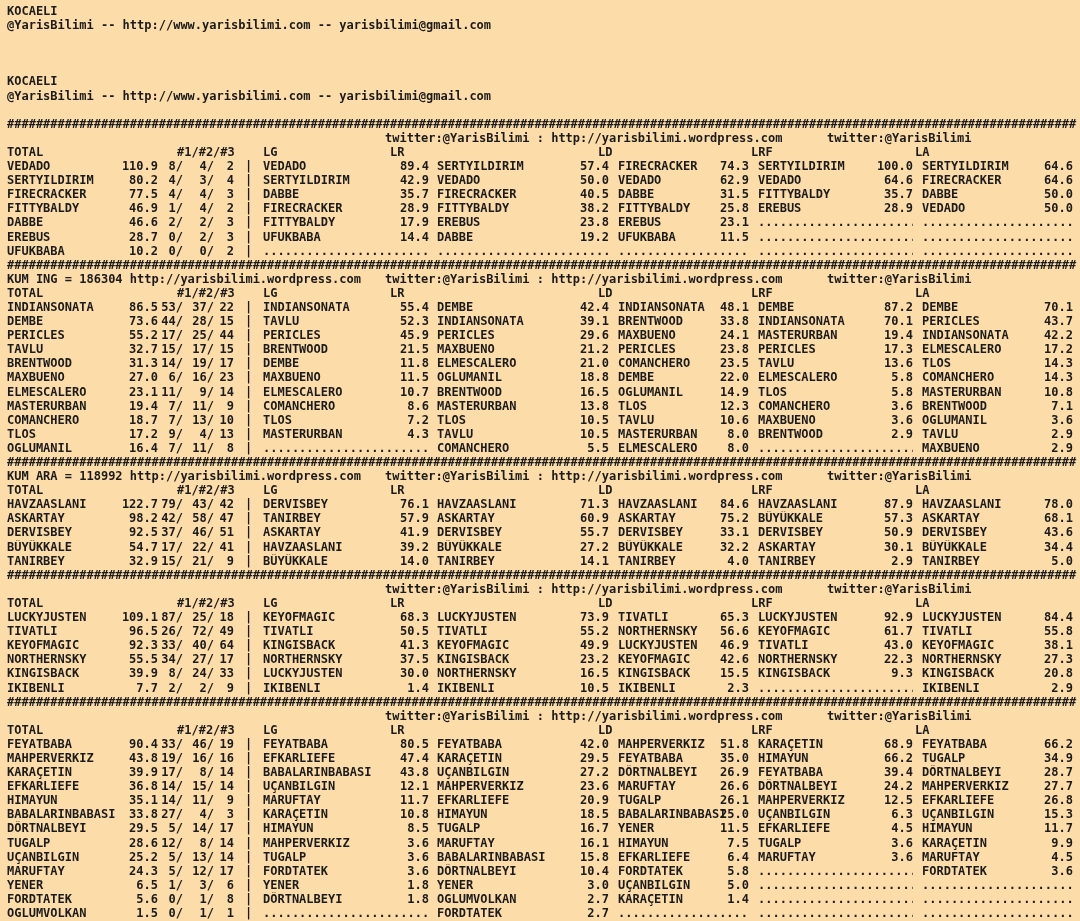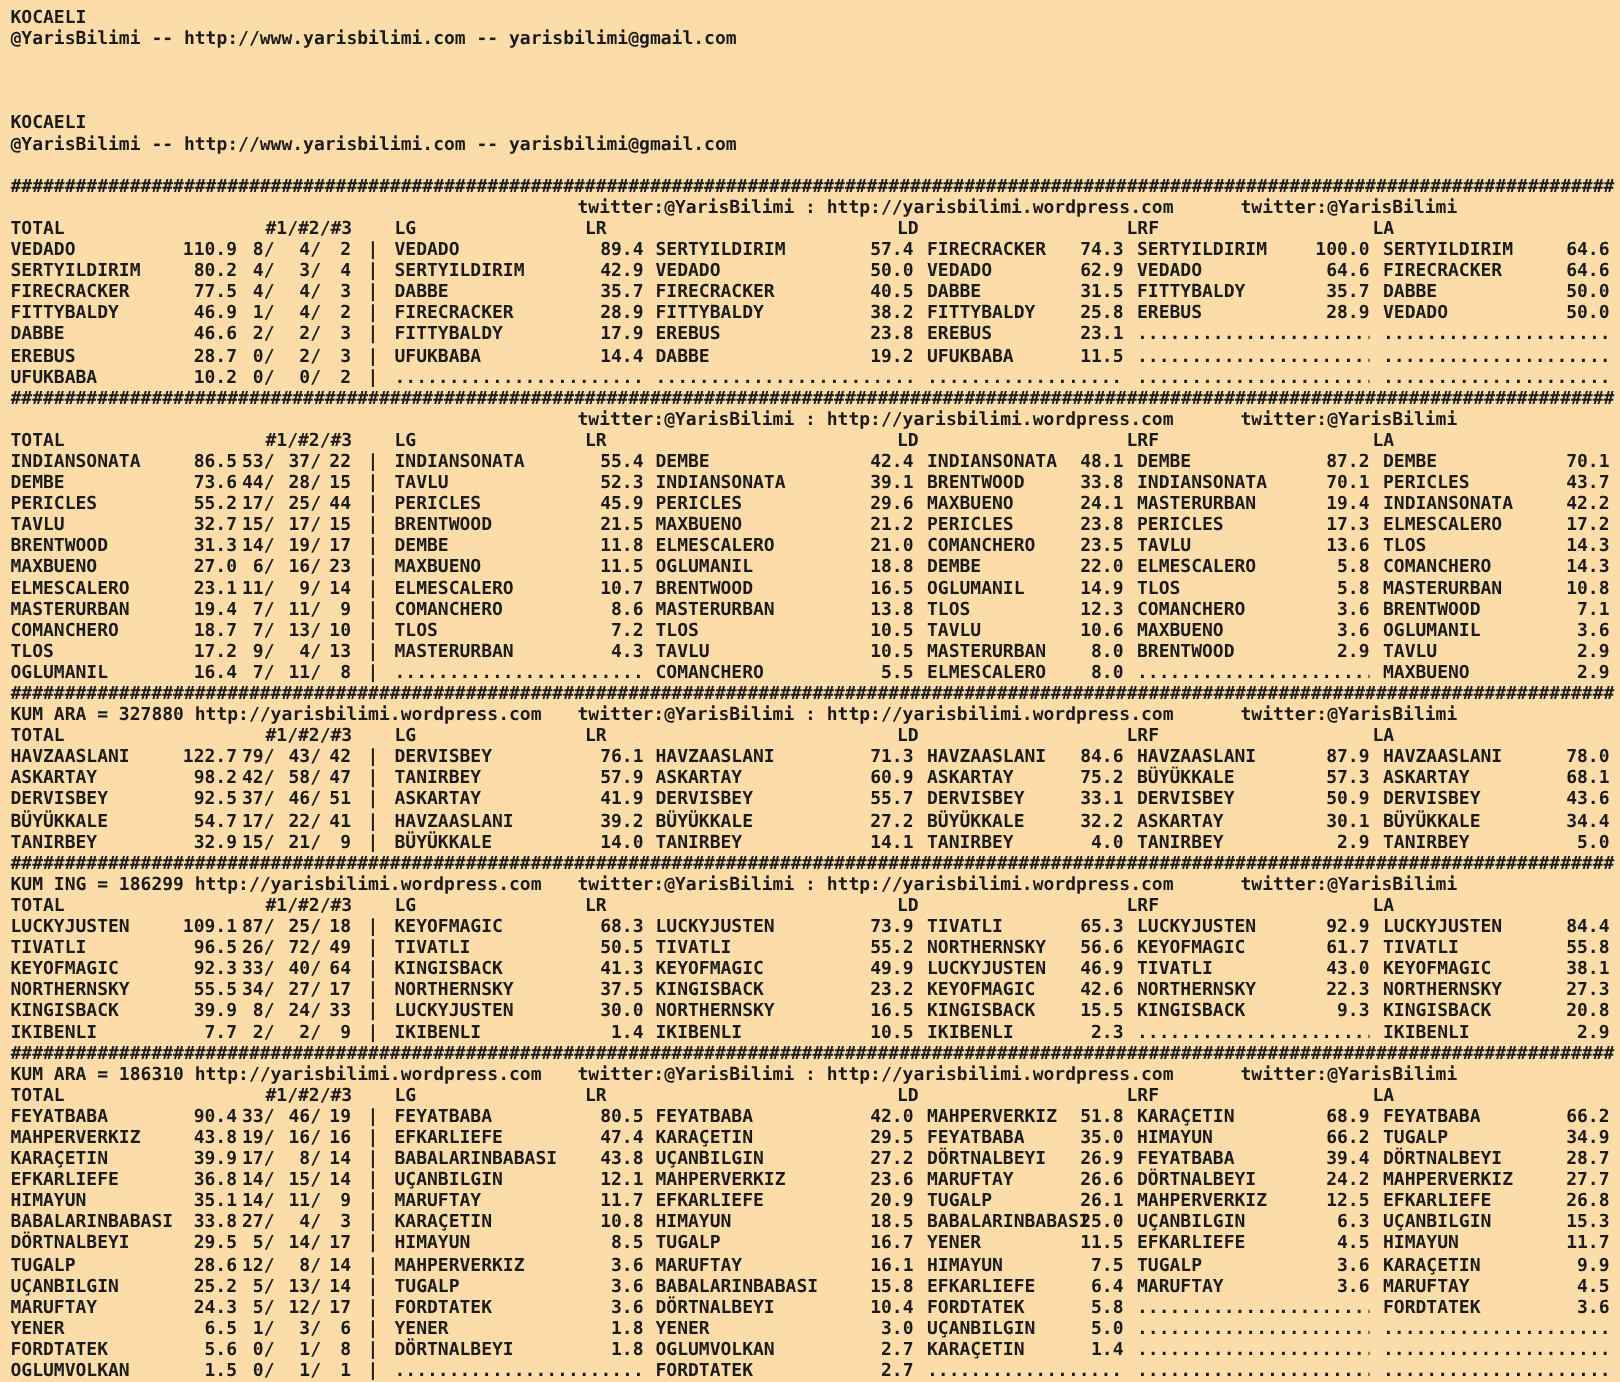--- a/index.html
+++ b/index.html
@@ -45,52 +45,52 @@
       <div class="ln"><span class="f" style="left: 378px;">twitter:@YarisBilimi : http://yarisbilimi.wordpress.com</span><span class="f" style="left: 820px;">twitter:@YarisBilimi</span></div>
       <div class="ln"><span class="f" style="left: 0px;">TOTAL</span><span class="f" style="left: 170px;">#1/#2/#3</span><span class="f" style="left: 256px;">LG</span><span class="f" style="left: 383px;">LR</span><span class="f" style="left: 591px;">LD</span><span class="f" style="left: 744px;">LRF</span><span class="f" style="left: 908px;">LA</span></div>
       <div class="ln"><span class="f" style="left: 0px;">VEDADO</span><span class="f num dots" style="left: 95px; width: 56px;">110.9</span><span class="f num dots" style="left: 146px; width: 30px;">8/</span><span class="f num dots" style="left: 177px; width: 30px;">4/</span><span class="f num dots" style="left: 191px; width: 36px;">2</span><span class="f" style="left: 238px;">|</span><span class="f" style="left: 256px;">VEDADO</span><span class="f num dots" style="left: 336px; width: 86px;">89.4</span><span class="f" style="left: 430px;">SERTYILDIRIM</span><span class="f num dots" style="left: 514px; width: 88px;">57.4</span><span class="f" style="left: 611px;">FIRECRACKER</span><span class="f num dots" style="left: 672px; width: 70px;">74.3</span><span class="f" style="left: 751px;">SERTYILDIRIM</span><span class="f num dots" style="left: 820px; width: 86px;">100.0</span><span class="f" style="left: 915px;">SERTYILDIRIM</span><span class="f num dots" style="left: 980px; width: 86px;">64.6</span></div>
       <div class="ln"><span class="f" style="left: 0px;">SERTYILDIRIM</span><span class="f num dots" style="left: 95px; width: 56px;">80.2</span><span class="f num dots" style="left: 146px; width: 30px;">4/</span><span class="f num dots" style="left: 177px; width: 30px;">3/</span><span class="f num dots" style="left: 191px; width: 36px;">4</span><span class="f" style="left: 238px;">|</span><span class="f" style="left: 256px;">SERTYILDIRIM</span><span class="f num dots" style="left: 336px; width: 86px;">42.9</span><span class="f" style="left: 430px;">VEDADO</span><span class="f num dots" style="left: 514px; width: 88px;">50.0</span><span class="f" style="left: 611px;">VEDADO</span><span class="f num dots" style="left: 672px; width: 70px;">62.9</span><span class="f" style="left: 751px;">VEDADO</span><span class="f num dots" style="left: 820px; width: 86px;">64.6</span><span class="f" style="left: 915px;">FIRECRACKER</span><span class="f num dots" style="left: 980px; width: 86px;">64.6</span></div>
       <div class="ln"><span class="f" style="left: 0px;">FIRECRACKER</span><span class="f num dots" style="left: 95px; width: 56px;">77.5</span><span class="f num dots" style="left: 146px; width: 30px;">4/</span><span class="f num dots" style="left: 177px; width: 30px;">4/</span><span class="f num dots" style="left: 191px; width: 36px;">3</span><span class="f" style="left: 238px;">|</span><span class="f" style="left: 256px;">DABBE</span><span class="f num dots" style="left: 336px; width: 86px;">35.7</span><span class="f" style="left: 430px;">FIRECRACKER</span><span class="f num dots" style="left: 514px; width: 88px;">40.5</span><span class="f" style="left: 611px;">DABBE</span><span class="f num dots" style="left: 672px; width: 70px;">31.5</span><span class="f" style="left: 751px;">FITTYBALDY</span><span class="f num dots" style="left: 820px; width: 86px;">35.7</span><span class="f" style="left: 915px;">DABBE</span><span class="f num dots" style="left: 980px; width: 86px;">50.0</span></div>
       <div class="ln"><span class="f" style="left: 0px;">FITTYBALDY</span><span class="f num dots" style="left: 95px; width: 56px;">46.9</span><span class="f num dots" style="left: 146px; width: 30px;">1/</span><span class="f num dots" style="left: 177px; width: 30px;">4/</span><span class="f num dots" style="left: 191px; width: 36px;">2</span><span class="f" style="left: 238px;">|</span><span class="f" style="left: 256px;">FIRECRACKER</span><span class="f num dots" style="left: 336px; width: 86px;">28.9</span><span class="f" style="left: 430px;">FITTYBALDY</span><span class="f num dots" style="left: 514px; width: 88px;">38.2</span><span class="f" style="left: 611px;">FITTYBALDY</span><span class="f num dots" style="left: 672px; width: 70px;">25.8</span><span class="f" style="left: 751px;">EREBUS</span><span class="f num dots" style="left: 820px; width: 86px;">28.9</span><span class="f" style="left: 915px;">VEDADO</span><span class="f num dots" style="left: 980px; width: 86px;">50.0</span></div>
       <div class="ln"><span class="f" style="left: 0px;">DABBE</span><span class="f num dots" style="left: 95px; width: 56px;">46.6</span><span class="f num dots" style="left: 146px; width: 30px;">2/</span><span class="f num dots" style="left: 177px; width: 30px;">2/</span><span class="f num dots" style="left: 191px; width: 36px;">3</span><span class="f" style="left: 238px;">|</span><span class="f" style="left: 256px;">FITTYBALDY</span><span class="f num dots" style="left: 336px; width: 86px;">17.9</span><span class="f" style="left: 430px;">EREBUS</span><span class="f num dots" style="left: 514px; width: 88px;">23.8</span><span class="f" style="left: 611px;">EREBUS</span><span class="f num dots" style="left: 672px; width: 70px;">23.1</span><span class="f dots" style="left: 751px; width: 155px;">..............................</span><span class="f dots" style="left: 915px; width: 151px;">..............................</span></div>
       <div class="ln"><span class="f" style="left: 0px;">EREBUS</span><span class="f num dots" style="left: 95px; width: 56px;">28.7</span><span class="f num dots" style="left: 146px; width: 30px;">0/</span><span class="f num dots" style="left: 177px; width: 30px;">2/</span><span class="f num dots" style="left: 191px; width: 36px;">3</span><span class="f" style="left: 238px;">|</span><span class="f" style="left: 256px;">UFUKBABA</span><span class="f num dots" style="left: 336px; width: 86px;">14.4</span><span class="f" style="left: 430px;">DABBE</span><span class="f num dots" style="left: 514px; width: 88px;">19.2</span><span class="f" style="left: 611px;">UFUKBABA</span><span class="f num dots" style="left: 672px; width: 70px;">11.5</span><span class="f dots" style="left: 751px; width: 155px;">..............................</span><span class="f dots" style="left: 915px; width: 151px;">..............................</span></div>
       <div class="ln"><span class="f" style="left: 0px;">UFUKBABA</span><span class="f num dots" style="left: 95px; width: 56px;">10.2</span><span class="f num dots" style="left: 146px; width: 30px;">0/</span><span class="f num dots" style="left: 177px; width: 30px;">0/</span><span class="f num dots" style="left: 191px; width: 36px;">2</span><span class="f" style="left: 238px;">|</span><span class="f dots" style="left: 256px; width: 166px;">..............................</span><span class="f dots" style="left: 430px; width: 172px;">..............................</span><span class="f dots" style="left: 611px; width: 131px;">..............................</span><span class="f dots" style="left: 751px; width: 155px;">..............................</span><span class="f dots" style="left: 915px; width: 151px;">..............................</span></div>
       <div class="ln">####################################################################################################################################################</div>
-      <div class="ln"><span class="f" style="left: 378px;">twitter:@YarisBilimi : http://yarisbilimi.wordpress.com</span><span class="f" style="left: 820px;">twitter:@YarisBilimi</span></div>
+      <div class="ln"><span class="f" style="left: 0px;">KUM ING = 186304 http://yarisbilimi.wordpress.com</span><span class="f" style="left: 378px;">twitter:@YarisBilimi : http://yarisbilimi.wordpress.com</span><span class="f" style="left: 820px;">twitter:@YarisBilimi</span></div>
       <div class="ln"><span class="f" style="left: 0px;">TOTAL</span><span class="f" style="left: 170px;">#1/#2/#3</span><span class="f" style="left: 256px;">LG</span><span class="f" style="left: 383px;">LR</span><span class="f" style="left: 591px;">LD</span><span class="f" style="left: 744px;">LRF</span><span class="f" style="left: 908px;">LA</span></div>
       <div class="ln"><span class="f" style="left: 0px;">INDIANSONATA</span><span class="f num dots" style="left: 95px; width: 56px;">86.5</span><span class="f num dots" style="left: 146px; width: 30px;">53/</span><span class="f num dots" style="left: 177px; width: 30px;">37/</span><span class="f num dots" style="left: 191px; width: 36px;">22</span><span class="f" style="left: 238px;">|</span><span class="f" style="left: 256px;">INDIANSONATA</span><span class="f num dots" style="left: 336px; width: 86px;">55.4</span><span class="f" style="left: 430px;">DEMBE</span><span class="f num dots" style="left: 514px; width: 88px;">42.4</span><span class="f" style="left: 611px;">INDIANSONATA</span><span class="f num dots" style="left: 672px; width: 70px;">48.1</span><span class="f" style="left: 751px;">DEMBE</span><span class="f num dots" style="left: 820px; width: 86px;">87.2</span><span class="f" style="left: 915px;">DEMBE</span><span class="f num dots" style="left: 980px; width: 86px;">70.1</span></div>
       <div class="ln"><span class="f" style="left: 0px;">DEMBE</span><span class="f num dots" style="left: 95px; width: 56px;">73.6</span><span class="f num dots" style="left: 146px; width: 30px;">44/</span><span class="f num dots" style="left: 177px; width: 30px;">28/</span><span class="f num dots" style="left: 191px; width: 36px;">15</span><span class="f" style="left: 238px;">|</span><span class="f" style="left: 256px;">TAVLU</span><span class="f num dots" style="left: 336px; width: 86px;">52.3</span><span class="f" style="left: 430px;">INDIANSONATA</span><span class="f num dots" style="left: 514px; width: 88px;">39.1</span><span class="f" style="left: 611px;">BRENTWOOD</span><span class="f num dots" style="left: 672px; width: 70px;">33.8</span><span class="f" style="left: 751px;">INDIANSONATA</span><span class="f num dots" style="left: 820px; width: 86px;">70.1</span><span class="f" style="left: 915px;">PERICLES</span><span class="f num dots" style="left: 980px; width: 86px;">43.7</span></div>
       <div class="ln"><span class="f" style="left: 0px;">PERICLES</span><span class="f num dots" style="left: 95px; width: 56px;">55.2</span><span class="f num dots" style="left: 146px; width: 30px;">17/</span><span class="f num dots" style="left: 177px; width: 30px;">25/</span><span class="f num dots" style="left: 191px; width: 36px;">44</span><span class="f" style="left: 238px;">|</span><span class="f" style="left: 256px;">PERICLES</span><span class="f num dots" style="left: 336px; width: 86px;">45.9</span><span class="f" style="left: 430px;">PERICLES</span><span class="f num dots" style="left: 514px; width: 88px;">29.6</span><span class="f" style="left: 611px;">MAXBUENO</span><span class="f num dots" style="left: 672px; width: 70px;">24.1</span><span class="f" style="left: 751px;">MASTERURBAN</span><span class="f num dots" style="left: 820px; width: 86px;">19.4</span><span class="f" style="left: 915px;">INDIANSONATA</span><span class="f num dots" style="left: 980px; width: 86px;">42.2</span></div>
       <div class="ln"><span class="f" style="left: 0px;">TAVLU</span><span class="f num dots" style="left: 95px; width: 56px;">32.7</span><span class="f num dots" style="left: 146px; width: 30px;">15/</span><span class="f num dots" style="left: 177px; width: 30px;">17/</span><span class="f num dots" style="left: 191px; width: 36px;">15</span><span class="f" style="left: 238px;">|</span><span class="f" style="left: 256px;">BRENTWOOD</span><span class="f num dots" style="left: 336px; width: 86px;">21.5</span><span class="f" style="left: 430px;">MAXBUENO</span><span class="f num dots" style="left: 514px; width: 88px;">21.2</span><span class="f" style="left: 611px;">PERICLES</span><span class="f num dots" style="left: 672px; width: 70px;">23.8</span><span class="f" style="left: 751px;">PERICLES</span><span class="f num dots" style="left: 820px; width: 86px;">17.3</span><span class="f" style="left: 915px;">ELMESCALERO</span><span class="f num dots" style="left: 980px; width: 86px;">17.2</span></div>
       <div class="ln"><span class="f" style="left: 0px;">BRENTWOOD</span><span class="f num dots" style="left: 95px; width: 56px;">31.3</span><span class="f num dots" style="left: 146px; width: 30px;">14/</span><span class="f num dots" style="left: 177px; width: 30px;">19/</span><span class="f num dots" style="left: 191px; width: 36px;">17</span><span class="f" style="left: 238px;">|</span><span class="f" style="left: 256px;">DEMBE</span><span class="f num dots" style="left: 336px; width: 86px;">11.8</span><span class="f" style="left: 430px;">ELMESCALERO</span><span class="f num dots" style="left: 514px; width: 88px;">21.0</span><span class="f" style="left: 611px;">COMANCHERO</span><span class="f num dots" style="left: 672px; width: 70px;">23.5</span><span class="f" style="left: 751px;">TAVLU</span><span class="f num dots" style="left: 820px; width: 86px;">13.6</span><span class="f" style="left: 915px;">TLOS</span><span class="f num dots" style="left: 980px; width: 86px;">14.3</span></div>
       <div class="ln"><span class="f" style="left: 0px;">MAXBUENO</span><span class="f num dots" style="left: 95px; width: 56px;">27.0</span><span class="f num dots" style="left: 146px; width: 30px;">6/</span><span class="f num dots" style="left: 177px; width: 30px;">16/</span><span class="f num dots" style="left: 191px; width: 36px;">23</span><span class="f" style="left: 238px;">|</span><span class="f" style="left: 256px;">MAXBUENO</span><span class="f num dots" style="left: 336px; width: 86px;">11.5</span><span class="f" style="left: 430px;">OGLUMANIL</span><span class="f num dots" style="left: 514px; width: 88px;">18.8</span><span class="f" style="left: 611px;">DEMBE</span><span class="f num dots" style="left: 672px; width: 70px;">22.0</span><span class="f" style="left: 751px;">ELMESCALERO</span><span class="f num dots" style="left: 820px; width: 86px;">5.8</span><span class="f" style="left: 915px;">COMANCHERO</span><span class="f num dots" style="left: 980px; width: 86px;">14.3</span></div>
       <div class="ln"><span class="f" style="left: 0px;">ELMESCALERO</span><span class="f num dots" style="left: 95px; width: 56px;">23.1</span><span class="f num dots" style="left: 146px; width: 30px;">11/</span><span class="f num dots" style="left: 177px; width: 30px;">9/</span><span class="f num dots" style="left: 191px; width: 36px;">14</span><span class="f" style="left: 238px;">|</span><span class="f" style="left: 256px;">ELMESCALERO</span><span class="f num dots" style="left: 336px; width: 86px;">10.7</span><span class="f" style="left: 430px;">BRENTWOOD</span><span class="f num dots" style="left: 514px; width: 88px;">16.5</span><span class="f" style="left: 611px;">OGLUMANIL</span><span class="f num dots" style="left: 672px; width: 70px;">14.9</span><span class="f" style="left: 751px;">TLOS</span><span class="f num dots" style="left: 820px; width: 86px;">5.8</span><span class="f" style="left: 915px;">MASTERURBAN</span><span class="f num dots" style="left: 980px; width: 86px;">10.8</span></div>
       <div class="ln"><span class="f" style="left: 0px;">MASTERURBAN</span><span class="f num dots" style="left: 95px; width: 56px;">19.4</span><span class="f num dots" style="left: 146px; width: 30px;">7/</span><span class="f num dots" style="left: 177px; width: 30px;">11/</span><span class="f num dots" style="left: 191px; width: 36px;">9</span><span class="f" style="left: 238px;">|</span><span class="f" style="left: 256px;">COMANCHERO</span><span class="f num dots" style="left: 336px; width: 86px;">8.6</span><span class="f" style="left: 430px;">MASTERURBAN</span><span class="f num dots" style="left: 514px; width: 88px;">13.8</span><span class="f" style="left: 611px;">TLOS</span><span class="f num dots" style="left: 672px; width: 70px;">12.3</span><span class="f" style="left: 751px;">COMANCHERO</span><span class="f num dots" style="left: 820px; width: 86px;">3.6</span><span class="f" style="left: 915px;">BRENTWOOD</span><span class="f num dots" style="left: 980px; width: 86px;">7.1</span></div>
       <div class="ln"><span class="f" style="left: 0px;">COMANCHERO</span><span class="f num dots" style="left: 95px; width: 56px;">18.7</span><span class="f num dots" style="left: 146px; width: 30px;">7/</span><span class="f num dots" style="left: 177px; width: 30px;">13/</span><span class="f num dots" style="left: 191px; width: 36px;">10</span><span class="f" style="left: 238px;">|</span><span class="f" style="left: 256px;">TLOS</span><span class="f num dots" style="left: 336px; width: 86px;">7.2</span><span class="f" style="left: 430px;">TLOS</span><span class="f num dots" style="left: 514px; width: 88px;">10.5</span><span class="f" style="left: 611px;">TAVLU</span><span class="f num dots" style="left: 672px; width: 70px;">10.6</span><span class="f" style="left: 751px;">MAXBUENO</span><span class="f num dots" style="left: 820px; width: 86px;">3.6</span><span class="f" style="left: 915px;">OGLUMANIL</span><span class="f num dots" style="left: 980px; width: 86px;">3.6</span></div>
       <div class="ln"><span class="f" style="left: 0px;">TLOS</span><span class="f num dots" style="left: 95px; width: 56px;">17.2</span><span class="f num dots" style="left: 146px; width: 30px;">9/</span><span class="f num dots" style="left: 177px; width: 30px;">4/</span><span class="f num dots" style="left: 191px; width: 36px;">13</span><span class="f" style="left: 238px;">|</span><span class="f" style="left: 256px;">MASTERURBAN</span><span class="f num dots" style="left: 336px; width: 86px;">4.3</span><span class="f" style="left: 430px;">TAVLU</span><span class="f num dots" style="left: 514px; width: 88px;">10.5</span><span class="f" style="left: 611px;">MASTERURBAN</span><span class="f num dots" style="left: 672px; width: 70px;">8.0</span><span class="f" style="left: 751px;">BRENTWOOD</span><span class="f num dots" style="left: 820px; width: 86px;">2.9</span><span class="f" style="left: 915px;">TAVLU</span><span class="f num dots" style="left: 980px; width: 86px;">2.9</span></div>
       <div class="ln"><span class="f" style="left: 0px;">OGLUMANIL</span><span class="f num dots" style="left: 95px; width: 56px;">16.4</span><span class="f num dots" style="left: 146px; width: 30px;">7/</span><span class="f num dots" style="left: 177px; width: 30px;">11/</span><span class="f num dots" style="left: 191px; width: 36px;">8</span><span class="f" style="left: 238px;">|</span><span class="f dots" style="left: 256px; width: 166px;">..............................</span><span class="f" style="left: 430px;">COMANCHERO</span><span class="f num dots" style="left: 514px; width: 88px;">5.5</span><span class="f" style="left: 611px;">ELMESCALERO</span><span class="f num dots" style="left: 672px; width: 70px;">8.0</span><span class="f dots" style="left: 751px; width: 155px;">..............................</span><span class="f" style="left: 915px;">MAXBUENO</span><span class="f num dots" style="left: 980px; width: 86px;">2.9</span></div>
       <div class="ln">####################################################################################################################################################</div>
-      <div class="ln"><span class="f" style="left: 0px;">KUM ARA = 327880 http://yarisbilimi.wordpress.com</span><span class="f" style="left: 378px;">twitter:@YarisBilimi : http://yarisbilimi.wordpress.com</span><span class="f" style="left: 820px;">twitter:@YarisBilimi</span></div>
+      <div class="ln"><span class="f" style="left: 0px;">KUM ARA = 118992 http://yarisbilimi.wordpress.com</span><span class="f" style="left: 378px;">twitter:@YarisBilimi : http://yarisbilimi.wordpress.com</span><span class="f" style="left: 820px;">twitter:@YarisBilimi</span></div>
       <div class="ln"><span class="f" style="left: 0px;">TOTAL</span><span class="f" style="left: 170px;">#1/#2/#3</span><span class="f" style="left: 256px;">LG</span><span class="f" style="left: 383px;">LR</span><span class="f" style="left: 591px;">LD</span><span class="f" style="left: 744px;">LRF</span><span class="f" style="left: 908px;">LA</span></div>
       <div class="ln"><span class="f" style="left: 0px;">HAVZAASLANI</span><span class="f num dots" style="left: 95px; width: 56px;">122.7</span><span class="f num dots" style="left: 146px; width: 30px;">79/</span><span class="f num dots" style="left: 177px; width: 30px;">43/</span><span class="f num dots" style="left: 191px; width: 36px;">42</span><span class="f" style="left: 238px;">|</span><span class="f" style="left: 256px;">DERVISBEY</span><span class="f num dots" style="left: 336px; width: 86px;">76.1</span><span class="f" style="left: 430px;">HAVZAASLANI</span><span class="f num dots" style="left: 514px; width: 88px;">71.3</span><span class="f" style="left: 611px;">HAVZAASLANI</span><span class="f num dots" style="left: 672px; width: 70px;">84.6</span><span class="f" style="left: 751px;">HAVZAASLANI</span><span class="f num dots" style="left: 820px; width: 86px;">87.9</span><span class="f" style="left: 915px;">HAVZAASLANI</span><span class="f num dots" style="left: 980px; width: 86px;">78.0</span></div>
       <div class="ln"><span class="f" style="left: 0px;">ASKARTAY</span><span class="f num dots" style="left: 95px; width: 56px;">98.2</span><span class="f num dots" style="left: 146px; width: 30px;">42/</span><span class="f num dots" style="left: 177px; width: 30px;">58/</span><span class="f num dots" style="left: 191px; width: 36px;">47</span><span class="f" style="left: 238px;">|</span><span class="f" style="left: 256px;">TANIRBEY</span><span class="f num dots" style="left: 336px; width: 86px;">57.9</span><span class="f" style="left: 430px;">ASKARTAY</span><span class="f num dots" style="left: 514px; width: 88px;">60.9</span><span class="f" style="left: 611px;">ASKARTAY</span><span class="f num dots" style="left: 672px; width: 70px;">75.2</span><span class="f" style="left: 751px;">BÜYÜKKALE</span><span class="f num dots" style="left: 820px; width: 86px;">57.3</span><span class="f" style="left: 915px;">ASKARTAY</span><span class="f num dots" style="left: 980px; width: 86px;">68.1</span></div>
       <div class="ln"><span class="f" style="left: 0px;">DERVISBEY</span><span class="f num dots" style="left: 95px; width: 56px;">92.5</span><span class="f num dots" style="left: 146px; width: 30px;">37/</span><span class="f num dots" style="left: 177px; width: 30px;">46/</span><span class="f num dots" style="left: 191px; width: 36px;">51</span><span class="f" style="left: 238px;">|</span><span class="f" style="left: 256px;">ASKARTAY</span><span class="f num dots" style="left: 336px; width: 86px;">41.9</span><span class="f" style="left: 430px;">DERVISBEY</span><span class="f num dots" style="left: 514px; width: 88px;">55.7</span><span class="f" style="left: 611px;">DERVISBEY</span><span class="f num dots" style="left: 672px; width: 70px;">33.1</span><span class="f" style="left: 751px;">DERVISBEY</span><span class="f num dots" style="left: 820px; width: 86px;">50.9</span><span class="f" style="left: 915px;">DERVISBEY</span><span class="f num dots" style="left: 980px; width: 86px;">43.6</span></div>
       <div class="ln"><span class="f" style="left: 0px;">BÜYÜKKALE</span><span class="f num dots" style="left: 95px; width: 56px;">54.7</span><span class="f num dots" style="left: 146px; width: 30px;">17/</span><span class="f num dots" style="left: 177px; width: 30px;">22/</span><span class="f num dots" style="left: 191px; width: 36px;">41</span><span class="f" style="left: 238px;">|</span><span class="f" style="left: 256px;">HAVZAASLANI</span><span class="f num dots" style="left: 336px; width: 86px;">39.2</span><span class="f" style="left: 430px;">BÜYÜKKALE</span><span class="f num dots" style="left: 514px; width: 88px;">27.2</span><span class="f" style="left: 611px;">BÜYÜKKALE</span><span class="f num dots" style="left: 672px; width: 70px;">32.2</span><span class="f" style="left: 751px;">ASKARTAY</span><span class="f num dots" style="left: 820px; width: 86px;">30.1</span><span class="f" style="left: 915px;">BÜYÜKKALE</span><span class="f num dots" style="left: 980px; width: 86px;">34.4</span></div>
       <div class="ln"><span class="f" style="left: 0px;">TANIRBEY</span><span class="f num dots" style="left: 95px; width: 56px;">32.9</span><span class="f num dots" style="left: 146px; width: 30px;">15/</span><span class="f num dots" style="left: 177px; width: 30px;">21/</span><span class="f num dots" style="left: 191px; width: 36px;">9</span><span class="f" style="left: 238px;">|</span><span class="f" style="left: 256px;">BÜYÜKKALE</span><span class="f num dots" style="left: 336px; width: 86px;">14.0</span><span class="f" style="left: 430px;">TANIRBEY</span><span class="f num dots" style="left: 514px; width: 88px;">14.1</span><span class="f" style="left: 611px;">TANIRBEY</span><span class="f num dots" style="left: 672px; width: 70px;">4.0</span><span class="f" style="left: 751px;">TANIRBEY</span><span class="f num dots" style="left: 820px; width: 86px;">2.9</span><span class="f" style="left: 915px;">TANIRBEY</span><span class="f num dots" style="left: 980px; width: 86px;">5.0</span></div>
       <div class="ln">####################################################################################################################################################</div>
-      <div class="ln"><span class="f" style="left: 0px;">KUM ING = 186299 http://yarisbilimi.wordpress.com</span><span class="f" style="left: 378px;">twitter:@YarisBilimi : http://yarisbilimi.wordpress.com</span><span class="f" style="left: 820px;">twitter:@YarisBilimi</span></div>
+      <div class="ln"><span class="f" style="left: 378px;">twitter:@YarisBilimi : http://yarisbilimi.wordpress.com</span><span class="f" style="left: 820px;">twitter:@YarisBilimi</span></div>
       <div class="ln"><span class="f" style="left: 0px;">TOTAL</span><span class="f" style="left: 170px;">#1/#2/#3</span><span class="f" style="left: 256px;">LG</span><span class="f" style="left: 383px;">LR</span><span class="f" style="left: 591px;">LD</span><span class="f" style="left: 744px;">LRF</span><span class="f" style="left: 908px;">LA</span></div>
       <div class="ln"><span class="f" style="left: 0px;">LUCKYJUSTEN</span><span class="f num dots" style="left: 95px; width: 56px;">109.1</span><span class="f num dots" style="left: 146px; width: 30px;">87/</span><span class="f num dots" style="left: 177px; width: 30px;">25/</span><span class="f num dots" style="left: 191px; width: 36px;">18</span><span class="f" style="left: 238px;">|</span><span class="f" style="left: 256px;">KEYOFMAGIC</span><span class="f num dots" style="left: 336px; width: 86px;">68.3</span><span class="f" style="left: 430px;">LUCKYJUSTEN</span><span class="f num dots" style="left: 514px; width: 88px;">73.9</span><span class="f" style="left: 611px;">TIVATLI</span><span class="f num dots" style="left: 672px; width: 70px;">65.3</span><span class="f" style="left: 751px;">LUCKYJUSTEN</span><span class="f num dots" style="left: 820px; width: 86px;">92.9</span><span class="f" style="left: 915px;">LUCKYJUSTEN</span><span class="f num dots" style="left: 980px; width: 86px;">84.4</span></div>
       <div class="ln"><span class="f" style="left: 0px;">TIVATLI</span><span class="f num dots" style="left: 95px; width: 56px;">96.5</span><span class="f num dots" style="left: 146px; width: 30px;">26/</span><span class="f num dots" style="left: 177px; width: 30px;">72/</span><span class="f num dots" style="left: 191px; width: 36px;">49</span><span class="f" style="left: 238px;">|</span><span class="f" style="left: 256px;">TIVATLI</span><span class="f num dots" style="left: 336px; width: 86px;">50.5</span><span class="f" style="left: 430px;">TIVATLI</span><span class="f num dots" style="left: 514px; width: 88px;">55.2</span><span class="f" style="left: 611px;">NORTHERNSKY</span><span class="f num dots" style="left: 672px; width: 70px;">56.6</span><span class="f" style="left: 751px;">KEYOFMAGIC</span><span class="f num dots" style="left: 820px; width: 86px;">61.7</span><span class="f" style="left: 915px;">TIVATLI</span><span class="f num dots" style="left: 980px; width: 86px;">55.8</span></div>
       <div class="ln"><span class="f" style="left: 0px;">KEYOFMAGIC</span><span class="f num dots" style="left: 95px; width: 56px;">92.3</span><span class="f num dots" style="left: 146px; width: 30px;">33/</span><span class="f num dots" style="left: 177px; width: 30px;">40/</span><span class="f num dots" style="left: 191px; width: 36px;">64</span><span class="f" style="left: 238px;">|</span><span class="f" style="left: 256px;">KINGISBACK</span><span class="f num dots" style="left: 336px; width: 86px;">41.3</span><span class="f" style="left: 430px;">KEYOFMAGIC</span><span class="f num dots" style="left: 514px; width: 88px;">49.9</span><span class="f" style="left: 611px;">LUCKYJUSTEN</span><span class="f num dots" style="left: 672px; width: 70px;">46.9</span><span class="f" style="left: 751px;">TIVATLI</span><span class="f num dots" style="left: 820px; width: 86px;">43.0</span><span class="f" style="left: 915px;">KEYOFMAGIC</span><span class="f num dots" style="left: 980px; width: 86px;">38.1</span></div>
       <div class="ln"><span class="f" style="left: 0px;">NORTHERNSKY</span><span class="f num dots" style="left: 95px; width: 56px;">55.5</span><span class="f num dots" style="left: 146px; width: 30px;">34/</span><span class="f num dots" style="left: 177px; width: 30px;">27/</span><span class="f num dots" style="left: 191px; width: 36px;">17</span><span class="f" style="left: 238px;">|</span><span class="f" style="left: 256px;">NORTHERNSKY</span><span class="f num dots" style="left: 336px; width: 86px;">37.5</span><span class="f" style="left: 430px;">KINGISBACK</span><span class="f num dots" style="left: 514px; width: 88px;">23.2</span><span class="f" style="left: 611px;">KEYOFMAGIC</span><span class="f num dots" style="left: 672px; width: 70px;">42.6</span><span class="f" style="left: 751px;">NORTHERNSKY</span><span class="f num dots" style="left: 820px; width: 86px;">22.3</span><span class="f" style="left: 915px;">NORTHERNSKY</span><span class="f num dots" style="left: 980px; width: 86px;">27.3</span></div>
       <div class="ln"><span class="f" style="left: 0px;">KINGISBACK</span><span class="f num dots" style="left: 95px; width: 56px;">39.9</span><span class="f num dots" style="left: 146px; width: 30px;">8/</span><span class="f num dots" style="left: 177px; width: 30px;">24/</span><span class="f num dots" style="left: 191px; width: 36px;">33</span><span class="f" style="left: 238px;">|</span><span class="f" style="left: 256px;">LUCKYJUSTEN</span><span class="f num dots" style="left: 336px; width: 86px;">30.0</span><span class="f" style="left: 430px;">NORTHERNSKY</span><span class="f num dots" style="left: 514px; width: 88px;">16.5</span><span class="f" style="left: 611px;">KINGISBACK</span><span class="f num dots" style="left: 672px; width: 70px;">15.5</span><span class="f" style="left: 751px;">KINGISBACK</span><span class="f num dots" style="left: 820px; width: 86px;">9.3</span><span class="f" style="left: 915px;">KINGISBACK</span><span class="f num dots" style="left: 980px; width: 86px;">20.8</span></div>
       <div class="ln"><span class="f" style="left: 0px;">IKIBENLI</span><span class="f num dots" style="left: 95px; width: 56px;">7.7</span><span class="f num dots" style="left: 146px; width: 30px;">2/</span><span class="f num dots" style="left: 177px; width: 30px;">2/</span><span class="f num dots" style="left: 191px; width: 36px;">9</span><span class="f" style="left: 238px;">|</span><span class="f" style="left: 256px;">IKIBENLI</span><span class="f num dots" style="left: 336px; width: 86px;">1.4</span><span class="f" style="left: 430px;">IKIBENLI</span><span class="f num dots" style="left: 514px; width: 88px;">10.5</span><span class="f" style="left: 611px;">IKIBENLI</span><span class="f num dots" style="left: 672px; width: 70px;">2.3</span><span class="f dots" style="left: 751px; width: 155px;">..............................</span><span class="f" style="left: 915px;">IKIBENLI</span><span class="f num dots" style="left: 980px; width: 86px;">2.9</span></div>
       <div class="ln">####################################################################################################################################################</div>
-      <div class="ln"><span class="f" style="left: 0px;">KUM ARA = 186310 http://yarisbilimi.wordpress.com</span><span class="f" style="left: 378px;">twitter:@YarisBilimi : http://yarisbilimi.wordpress.com</span><span class="f" style="left: 820px;">twitter:@YarisBilimi</span></div>
+      <div class="ln"><span class="f" style="left: 378px;">twitter:@YarisBilimi : http://yarisbilimi.wordpress.com</span><span class="f" style="left: 820px;">twitter:@YarisBilimi</span></div>
       <div class="ln"><span class="f" style="left: 0px;">TOTAL</span><span class="f" style="left: 170px;">#1/#2/#3</span><span class="f" style="left: 256px;">LG</span><span class="f" style="left: 383px;">LR</span><span class="f" style="left: 591px;">LD</span><span class="f" style="left: 744px;">LRF</span><span class="f" style="left: 908px;">LA</span></div>
       <div class="ln"><span class="f" style="left: 0px;">FEYATBABA</span><span class="f num dots" style="left: 95px; width: 56px;">90.4</span><span class="f num dots" style="left: 146px; width: 30px;">33/</span><span class="f num dots" style="left: 177px; width: 30px;">46/</span><span class="f num dots" style="left: 191px; width: 36px;">19</span><span class="f" style="left: 238px;">|</span><span class="f" style="left: 256px;">FEYATBABA</span><span class="f num dots" style="left: 336px; width: 86px;">80.5</span><span class="f" style="left: 430px;">FEYATBABA</span><span class="f num dots" style="left: 514px; width: 88px;">42.0</span><span class="f" style="left: 611px;">MAHPERVERKIZ</span><span class="f num dots" style="left: 672px; width: 70px;">51.8</span><span class="f" style="left: 751px;">KARAÇETIN</span><span class="f num dots" style="left: 820px; width: 86px;">68.9</span><span class="f" style="left: 915px;">FEYATBABA</span><span class="f num dots" style="left: 980px; width: 86px;">66.2</span></div>
       <div class="ln"><span class="f" style="left: 0px;">MAHPERVERKIZ</span><span class="f num dots" style="left: 95px; width: 56px;">43.8</span><span class="f num dots" style="left: 146px; width: 30px;">19/</span><span class="f num dots" style="left: 177px; width: 30px;">16/</span><span class="f num dots" style="left: 191px; width: 36px;">16</span><span class="f" style="left: 238px;">|</span><span class="f" style="left: 256px;">EFKARLIEFE</span><span class="f num dots" style="left: 336px; width: 86px;">47.4</span><span class="f" style="left: 430px;">KARAÇETIN</span><span class="f num dots" style="left: 514px; width: 88px;">29.5</span><span class="f" style="left: 611px;">FEYATBABA</span><span class="f num dots" style="left: 672px; width: 70px;">35.0</span><span class="f" style="left: 751px;">HIMAYUN</span><span class="f num dots" style="left: 820px; width: 86px;">66.2</span><span class="f" style="left: 915px;">TUGALP</span><span class="f num dots" style="left: 980px; width: 86px;">34.9</span></div>
       <div class="ln"><span class="f" style="left: 0px;">KARAÇETIN</span><span class="f num dots" style="left: 95px; width: 56px;">39.9</span><span class="f num dots" style="left: 146px; width: 30px;">17/</span><span class="f num dots" style="left: 177px; width: 30px;">8/</span><span class="f num dots" style="left: 191px; width: 36px;">14</span><span class="f" style="left: 238px;">|</span><span class="f" style="left: 256px;">BABALARINBABASI</span><span class="f num dots" style="left: 336px; width: 86px;">43.8</span><span class="f" style="left: 430px;">UÇANBILGIN</span><span class="f num dots" style="left: 514px; width: 88px;">27.2</span><span class="f" style="left: 611px;">DÖRTNALBEYI</span><span class="f num dots" style="left: 672px; width: 70px;">26.9</span><span class="f" style="left: 751px;">FEYATBABA</span><span class="f num dots" style="left: 820px; width: 86px;">39.4</span><span class="f" style="left: 915px;">DÖRTNALBEYI</span><span class="f num dots" style="left: 980px; width: 86px;">28.7</span></div>
       <div class="ln"><span class="f" style="left: 0px;">EFKARLIEFE</span><span class="f num dots" style="left: 95px; width: 56px;">36.8</span><span class="f num dots" style="left: 146px; width: 30px;">14/</span><span class="f num dots" style="left: 177px; width: 30px;">15/</span><span class="f num dots" style="left: 191px; width: 36px;">14</span><span class="f" style="left: 238px;">|</span><span class="f" style="left: 256px;">UÇANBILGIN</span><span class="f num dots" style="left: 336px; width: 86px;">12.1</span><span class="f" style="left: 430px;">MAHPERVERKIZ</span><span class="f num dots" style="left: 514px; width: 88px;">23.6</span><span class="f" style="left: 611px;">MARUFTAY</span><span class="f num dots" style="left: 672px; width: 70px;">26.6</span><span class="f" style="left: 751px;">DÖRTNALBEYI</span><span class="f num dots" style="left: 820px; width: 86px;">24.2</span><span class="f" style="left: 915px;">MAHPERVERKIZ</span><span class="f num dots" style="left: 980px; width: 86px;">27.7</span></div>
       <div class="ln"><span class="f" style="left: 0px;">HIMAYUN</span><span class="f num dots" style="left: 95px; width: 56px;">35.1</span><span class="f num dots" style="left: 146px; width: 30px;">14/</span><span class="f num dots" style="left: 177px; width: 30px;">11/</span><span class="f num dots" style="left: 191px; width: 36px;">9</span><span class="f" style="left: 238px;">|</span><span class="f" style="left: 256px;">MARUFTAY</span><span class="f num dots" style="left: 336px; width: 86px;">11.7</span><span class="f" style="left: 430px;">EFKARLIEFE</span><span class="f num dots" style="left: 514px; width: 88px;">20.9</span><span class="f" style="left: 611px;">TUGALP</span><span class="f num dots" style="left: 672px; width: 70px;">26.1</span><span class="f" style="left: 751px;">MAHPERVERKIZ</span><span class="f num dots" style="left: 820px; width: 86px;">12.5</span><span class="f" style="left: 915px;">EFKARLIEFE</span><span class="f num dots" style="left: 980px; width: 86px;">26.8</span></div>
       <div class="ln"><span class="f" style="left: 0px;">BABALARINBABASI</span><span class="f num dots" style="left: 95px; width: 56px;">33.8</span><span class="f num dots" style="left: 146px; width: 30px;">27/</span><span class="f num dots" style="left: 177px; width: 30px;">4/</span><span class="f num dots" style="left: 191px; width: 36px;">3</span><span class="f" style="left: 238px;">|</span><span class="f" style="left: 256px;">KARAÇETIN</span><span class="f num dots" style="left: 336px; width: 86px;">10.8</span><span class="f" style="left: 430px;">HIMAYUN</span><span class="f num dots" style="left: 514px; width: 88px;">18.5</span><span class="f" style="left: 611px;">BABALARINBABASI</span><span class="f num dots" style="left: 672px; width: 70px;">25.0</span><span class="f" style="left: 751px;">UÇANBILGIN</span><span class="f num dots" style="left: 820px; width: 86px;">6.3</span><span class="f" style="left: 915px;">UÇANBILGIN</span><span class="f num dots" style="left: 980px; width: 86px;">15.3</span></div>
       <div class="ln"><span class="f" style="left: 0px;">DÖRTNALBEYI</span><span class="f num dots" style="left: 95px; width: 56px;">29.5</span><span class="f num dots" style="left: 146px; width: 30px;">5/</span><span class="f num dots" style="left: 177px; width: 30px;">14/</span><span class="f num dots" style="left: 191px; width: 36px;">17</span><span class="f" style="left: 238px;">|</span><span class="f" style="left: 256px;">HIMAYUN</span><span class="f num dots" style="left: 336px; width: 86px;">8.5</span><span class="f" style="left: 430px;">TUGALP</span><span class="f num dots" style="left: 514px; width: 88px;">16.7</span><span class="f" style="left: 611px;">YENER</span><span class="f num dots" style="left: 672px; width: 70px;">11.5</span><span class="f" style="left: 751px;">EFKARLIEFE</span><span class="f num dots" style="left: 820px; width: 86px;">4.5</span><span class="f" style="left: 915px;">HIMAYUN</span><span class="f num dots" style="left: 980px; width: 86px;">11.7</span></div>
       <div class="ln"><span class="f" style="left: 0px;">TUGALP</span><span class="f num dots" style="left: 95px; width: 56px;">28.6</span><span class="f num dots" style="left: 146px; width: 30px;">12/</span><span class="f num dots" style="left: 177px; width: 30px;">8/</span><span class="f num dots" style="left: 191px; width: 36px;">14</span><span class="f" style="left: 238px;">|</span><span class="f" style="left: 256px;">MAHPERVERKIZ</span><span class="f num dots" style="left: 336px; width: 86px;">3.6</span><span class="f" style="left: 430px;">MARUFTAY</span><span class="f num dots" style="left: 514px; width: 88px;">16.1</span><span class="f" style="left: 611px;">HIMAYUN</span><span class="f num dots" style="left: 672px; width: 70px;">7.5</span><span class="f" style="left: 751px;">TUGALP</span><span class="f num dots" style="left: 820px; width: 86px;">3.6</span><span class="f" style="left: 915px;">KARAÇETIN</span><span class="f num dots" style="left: 980px; width: 86px;">9.9</span></div>
       <div class="ln"><span class="f" style="left: 0px;">UÇANBILGIN</span><span class="f num dots" style="left: 95px; width: 56px;">25.2</span><span class="f num dots" style="left: 146px; width: 30px;">5/</span><span class="f num dots" style="left: 177px; width: 30px;">13/</span><span class="f num dots" style="left: 191px; width: 36px;">14</span><span class="f" style="left: 238px;">|</span><span class="f" style="left: 256px;">TUGALP</span><span class="f num dots" style="left: 336px; width: 86px;">3.6</span><span class="f" style="left: 430px;">BABALARINBABASI</span><span class="f num dots" style="left: 514px; width: 88px;">15.8</span><span class="f" style="left: 611px;">EFKARLIEFE</span><span class="f num dots" style="left: 672px; width: 70px;">6.4</span><span class="f" style="left: 751px;">MARUFTAY</span><span class="f num dots" style="left: 820px; width: 86px;">3.6</span><span class="f" style="left: 915px;">MARUFTAY</span><span class="f num dots" style="left: 980px; width: 86px;">4.5</span></div>

